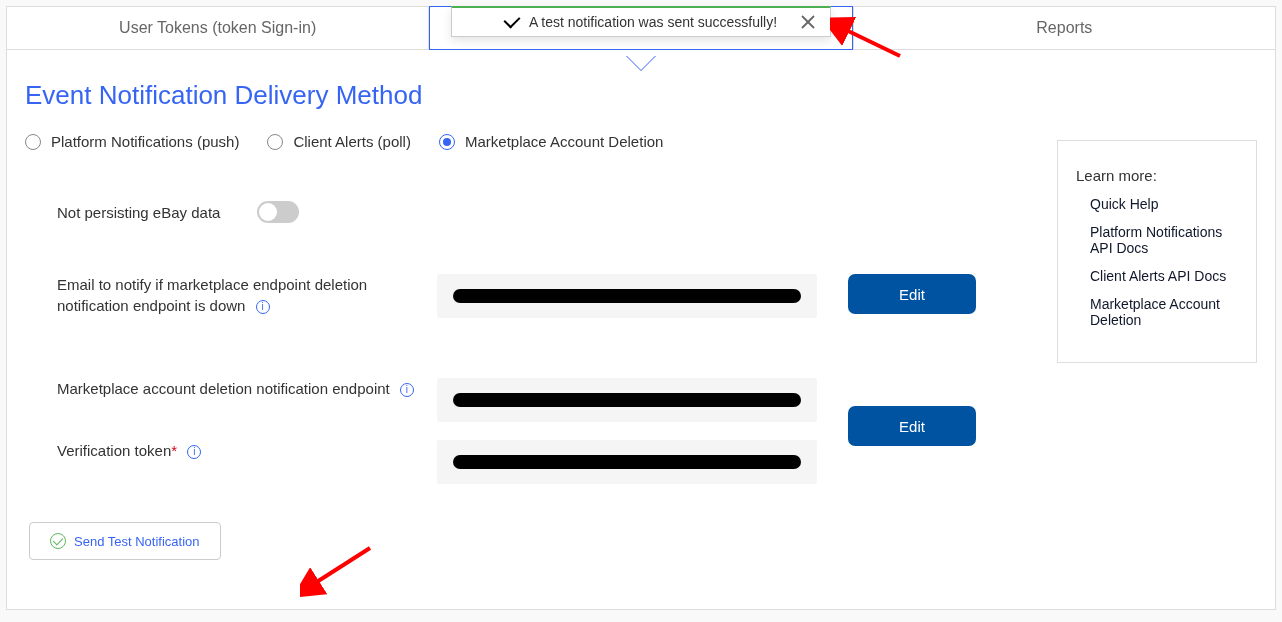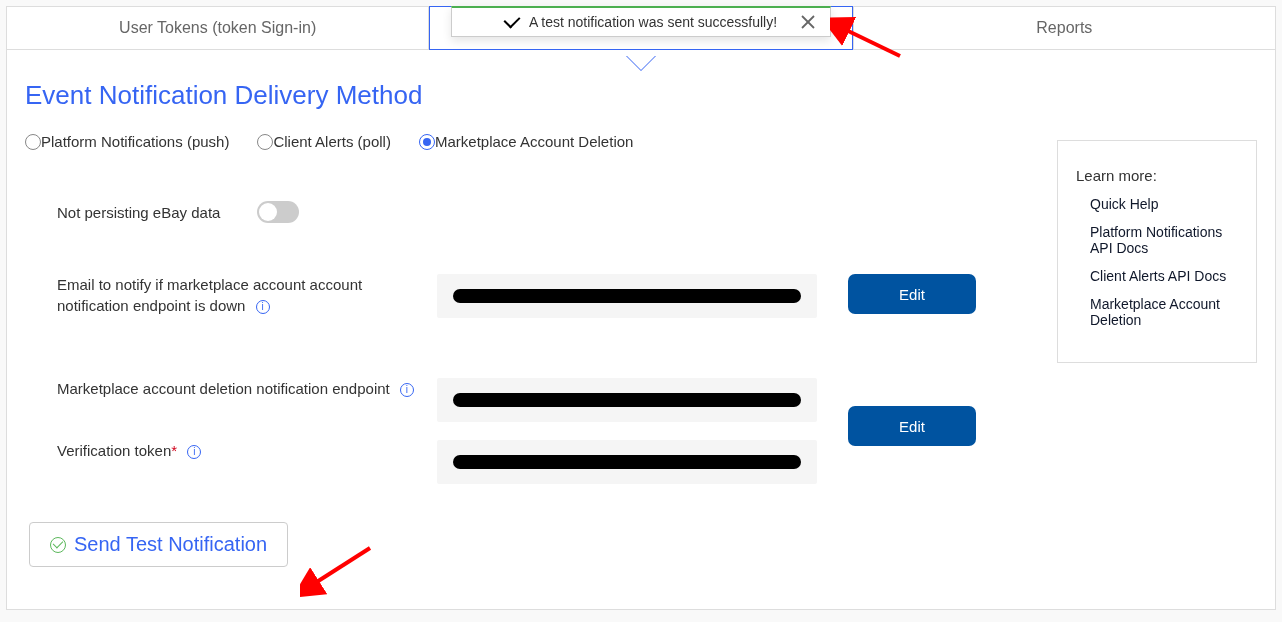--- a/index.html
+++ b/index.html
@@ -7,21 +7,21 @@
 
     .tabs-row { display: flex; width: 100%; height: 44px; gap: 0; position: relative; }
     .tab { flex: 1; display: flex; align-items: center; justify-content: center; background: #fff; border: 1px solid #ddd; color: #666; font-size: 16px; cursor: pointer; }
     .tab.active { border: 1px solid #3665f3; background: #fff; color: #555; }
 
     .main-panel { background: #fff; border: 1px solid #ddd; border-top: none; padding: 30px 18px 25px 18px; position: relative; height: 560px; }
 
     .page-title { color: #3665f3; font-size: 26px; font-weight: 500; margin-bottom: 22px; }
 
     .radio-row { display: flex; gap: 28px; align-items: center; margin-bottom: 40px; }
-    .radio-opt { display: flex; align-items: center; cursor: pointer; }
+    .radio-opt { display: flex; align-items: center; gap: 10px; cursor: pointer; }
     .radio-circle { width: 16px; height: 16px; border: 1.5px solid #888; border-radius: 50%; display: inline-block; position: relative; background:#fff;}
     .radio-circle.selected { border-color: #3665f3; }
     .radio-circle.selected::after { content: ""; position: absolute; width: 8px; height: 8px; background: #3665f3; border-radius: 50%; left: 50%; top: 50%; transform: translate(-50%,-50%); }
     .radio-label { font-size: 15px; color: #333; }
 
     .settings-block { padding-left: 32px; width: 1010px; }
 
     .row { display: flex; align-items: center; min-height: 44px; margin-bottom: 18px; }
     .label-col { width: 380px; font-size: 15px; color: #333; padding-right: 20px; line-height: 1.4; }
     .input-col { width: 400px; }
@@ -32,21 +32,21 @@
 
     .info-icon { display:inline-flex; width:14px; height:14px; border:1px solid #3665f3; border-radius:50%; align-items:center; justify-content:center; font-size:10px; color:#3665f3; margin-left:6px; vertical-align: middle; cursor: help; }
 
     .redacted-input { width: 380px; height: 44px; background:#f5f5f5; position:relative; border-radius:2px; }
     .redacted-input::after { content:""; position:absolute; left:16px; right:16px; top:50%; transform:translateY(-50%); height:14px; background:#000; border-radius:7px; }
 
     .edit-btn { width: 128px; height: 40px; background:#0053a0; color:#fff; border:none; border-radius:7px; font-size:15px; cursor:pointer; }
 
     .required-star { color:#d0021b; }
 
-    .send-test-btn { border:1px solid #ccc; background:#fff; color:#3665f3; padding: 10px 20px; border-radius:4px; font-size:20px; display:inline-flex; align-items:center; gap:8px; cursor:pointer; margin-left: 4px; margin-top: 20px;}
+    .send-test-btn { border:1px solid #ccc; background:#fff; color:#3665f3; padding: 10px 20px; border-radius:4px; font-size:13px; display:inline-flex; align-items:center; gap:8px; cursor:pointer; margin-left: 4px; margin-top: 20px;}
     .check-circle { width:16px; height:16px; border:1.5px solid #5cb85c; border-radius:50%; display:inline-flex; align-items:center; justify-content:center;}
     .check-circle::after { content:""; width:5px; height:8px; border-right:1.5px solid #5cb85c; border-bottom:1.5px solid #5cb85c; transform: rotate(45deg) translate(-1px,-1px);}
 
     .learn-box { position:absolute; right:18px; top:90px; width: 200px; border:1px solid #ddd; padding: 26px 14px 22px 18px; background:#fff; }
     .learn-title { font-size: 15px; color:#333; margin-bottom: 12px; }
     .learn-link { display:block; color:#0f172a; font-size:14px; margin-bottom:12px; text-decoration:none; cursor:pointer; padding-left: 14px; }
 
     
     .toast { position:absolute; left:50%; top:6px; transform:translateX(-50%); width:380px; background:#fff; border:1px solid #ccc; border-top:2px solid #4caf50; box-shadow: 0 4px 10px rgba(0,0,0,0.1); z-index:100; }
     .toast-body{ display:flex; align-items:center; justify-content:center; gap:10px; padding: 6px 12px; position: relative;}
@@ -97,21 +97,21 @@
 
   <div class="settings-block">
 
     <div class="row" style="margin-bottom:40px;">
       <div class="label-col" style="width:200px;">Not persisting eBay data</div>
       <div class="toggle"></div>
     </div>
 
     <div class="row" style="align-items:flex-start; margin-bottom:60px;">
       <div class="label-col">
-        <span>Email to notify if marketplace account account notification endpoint is down</span>
+        <span>Email to notify if marketplace endpoint deletion notification endpoint is down</span>
         <span class="info-icon">i</span>
       </div>
       <div class="input-col">
         <div class="redacted-input"></div>
       </div>
       <div class="action-col">
         <button class="edit-btn">Edit</button>
       </div>
     </div>
 

